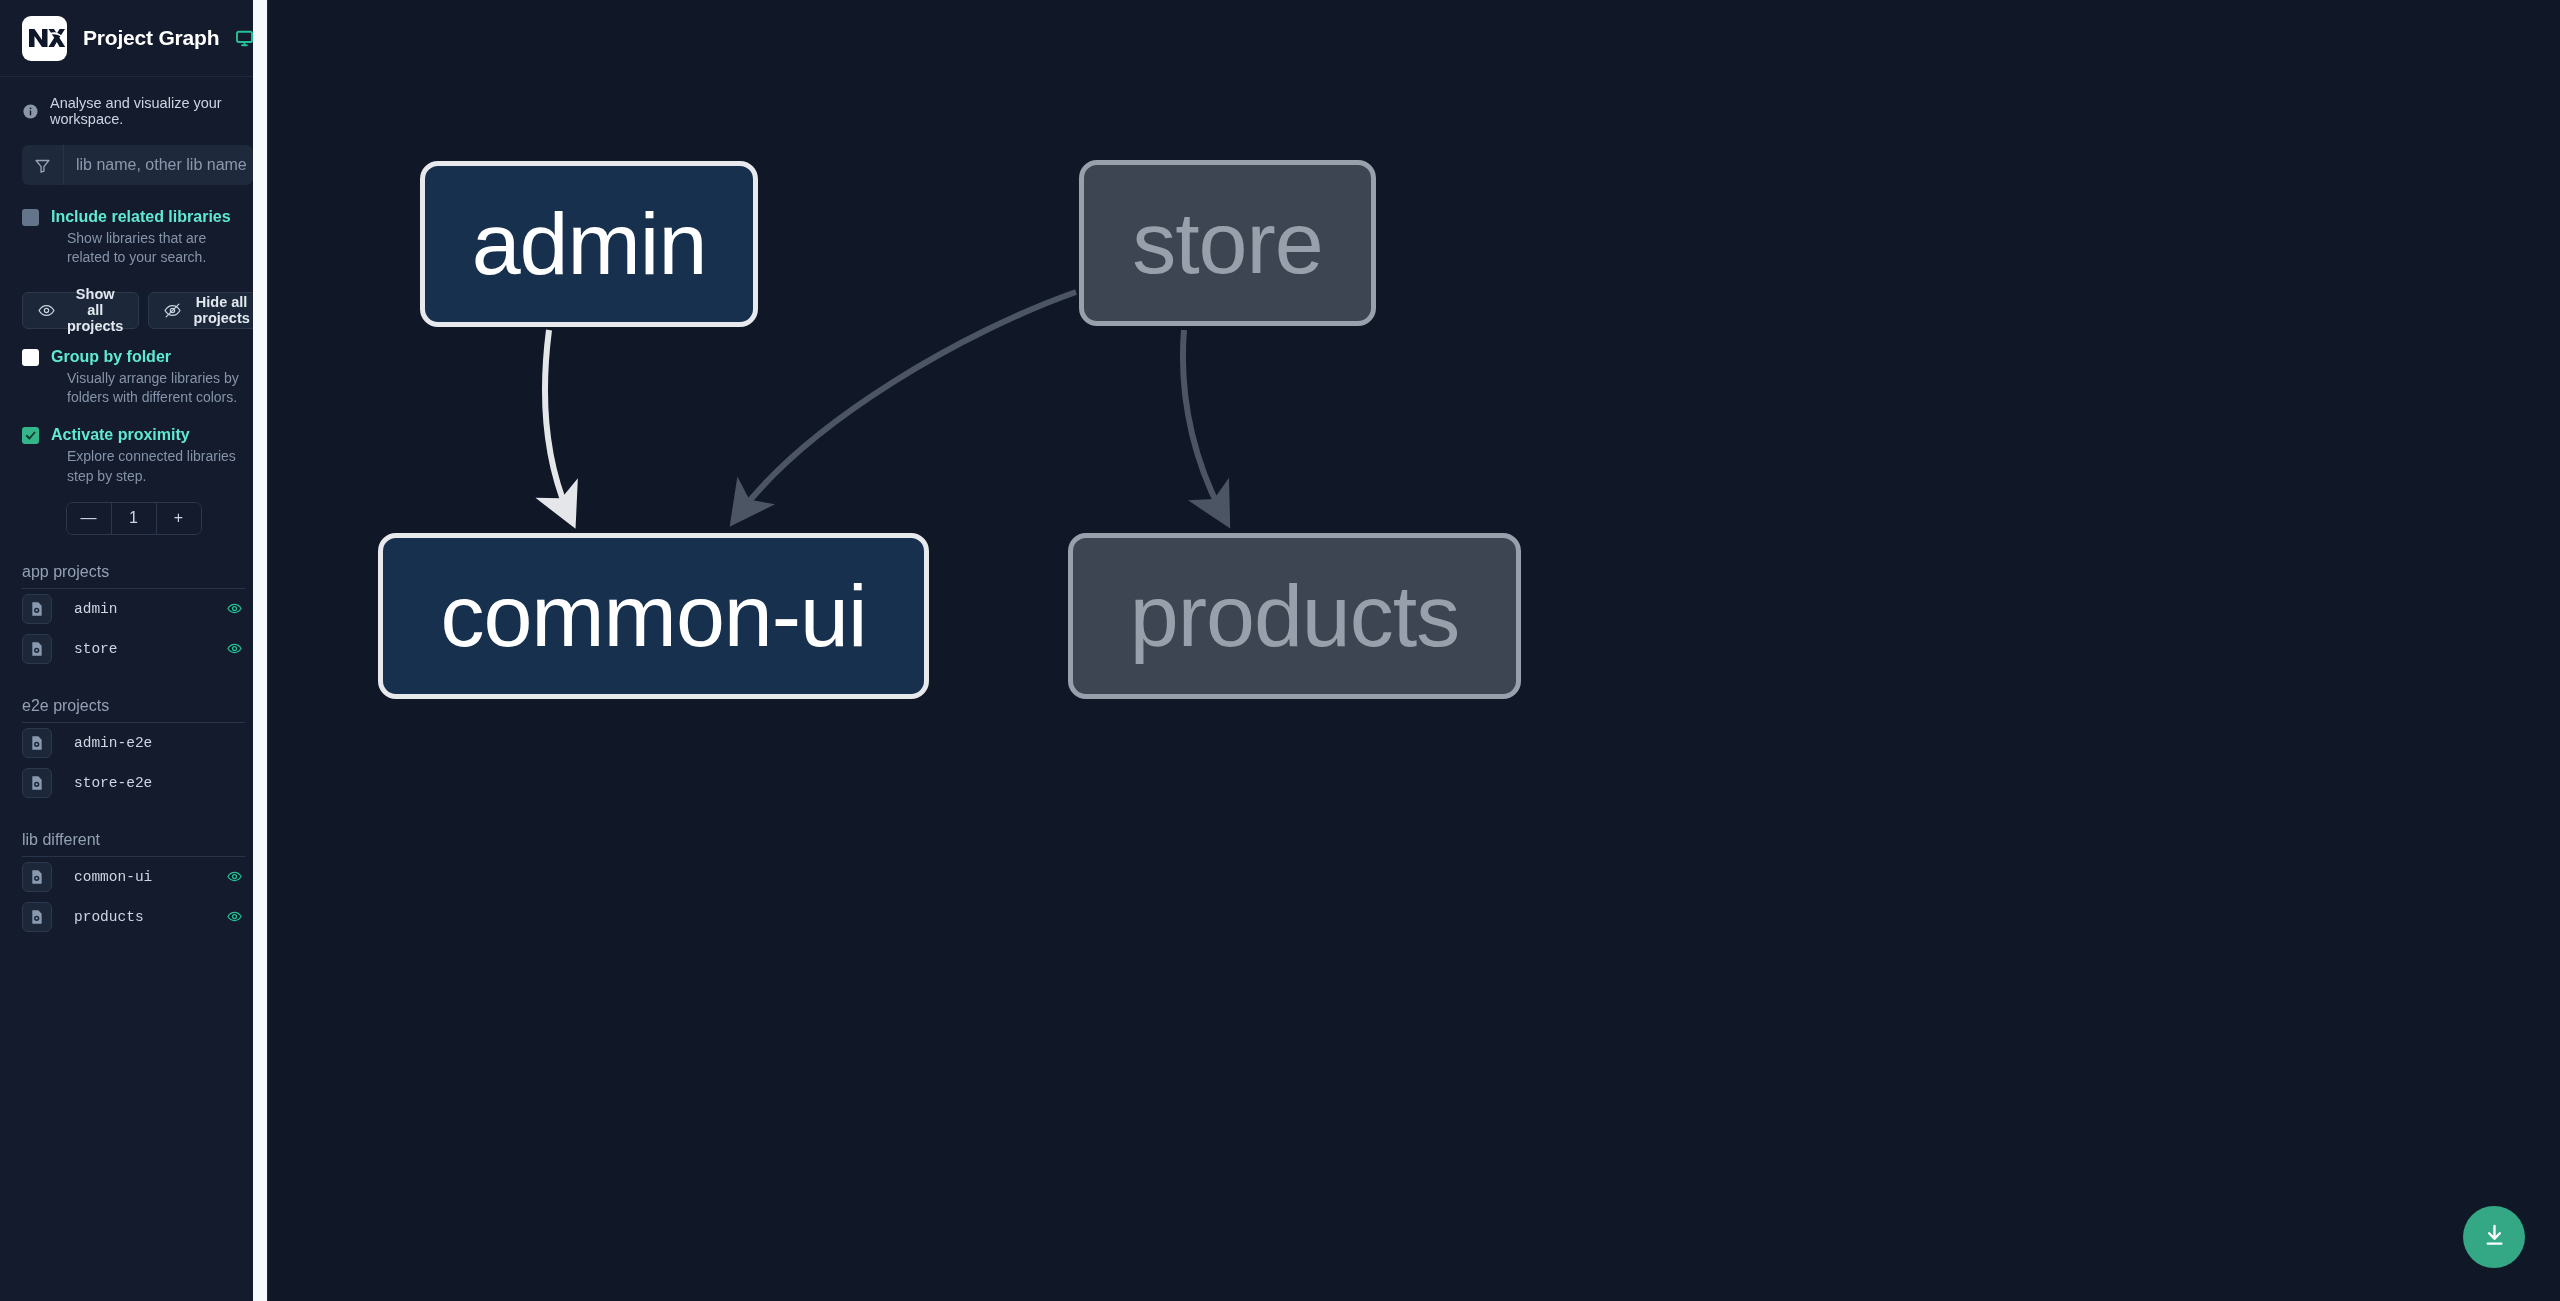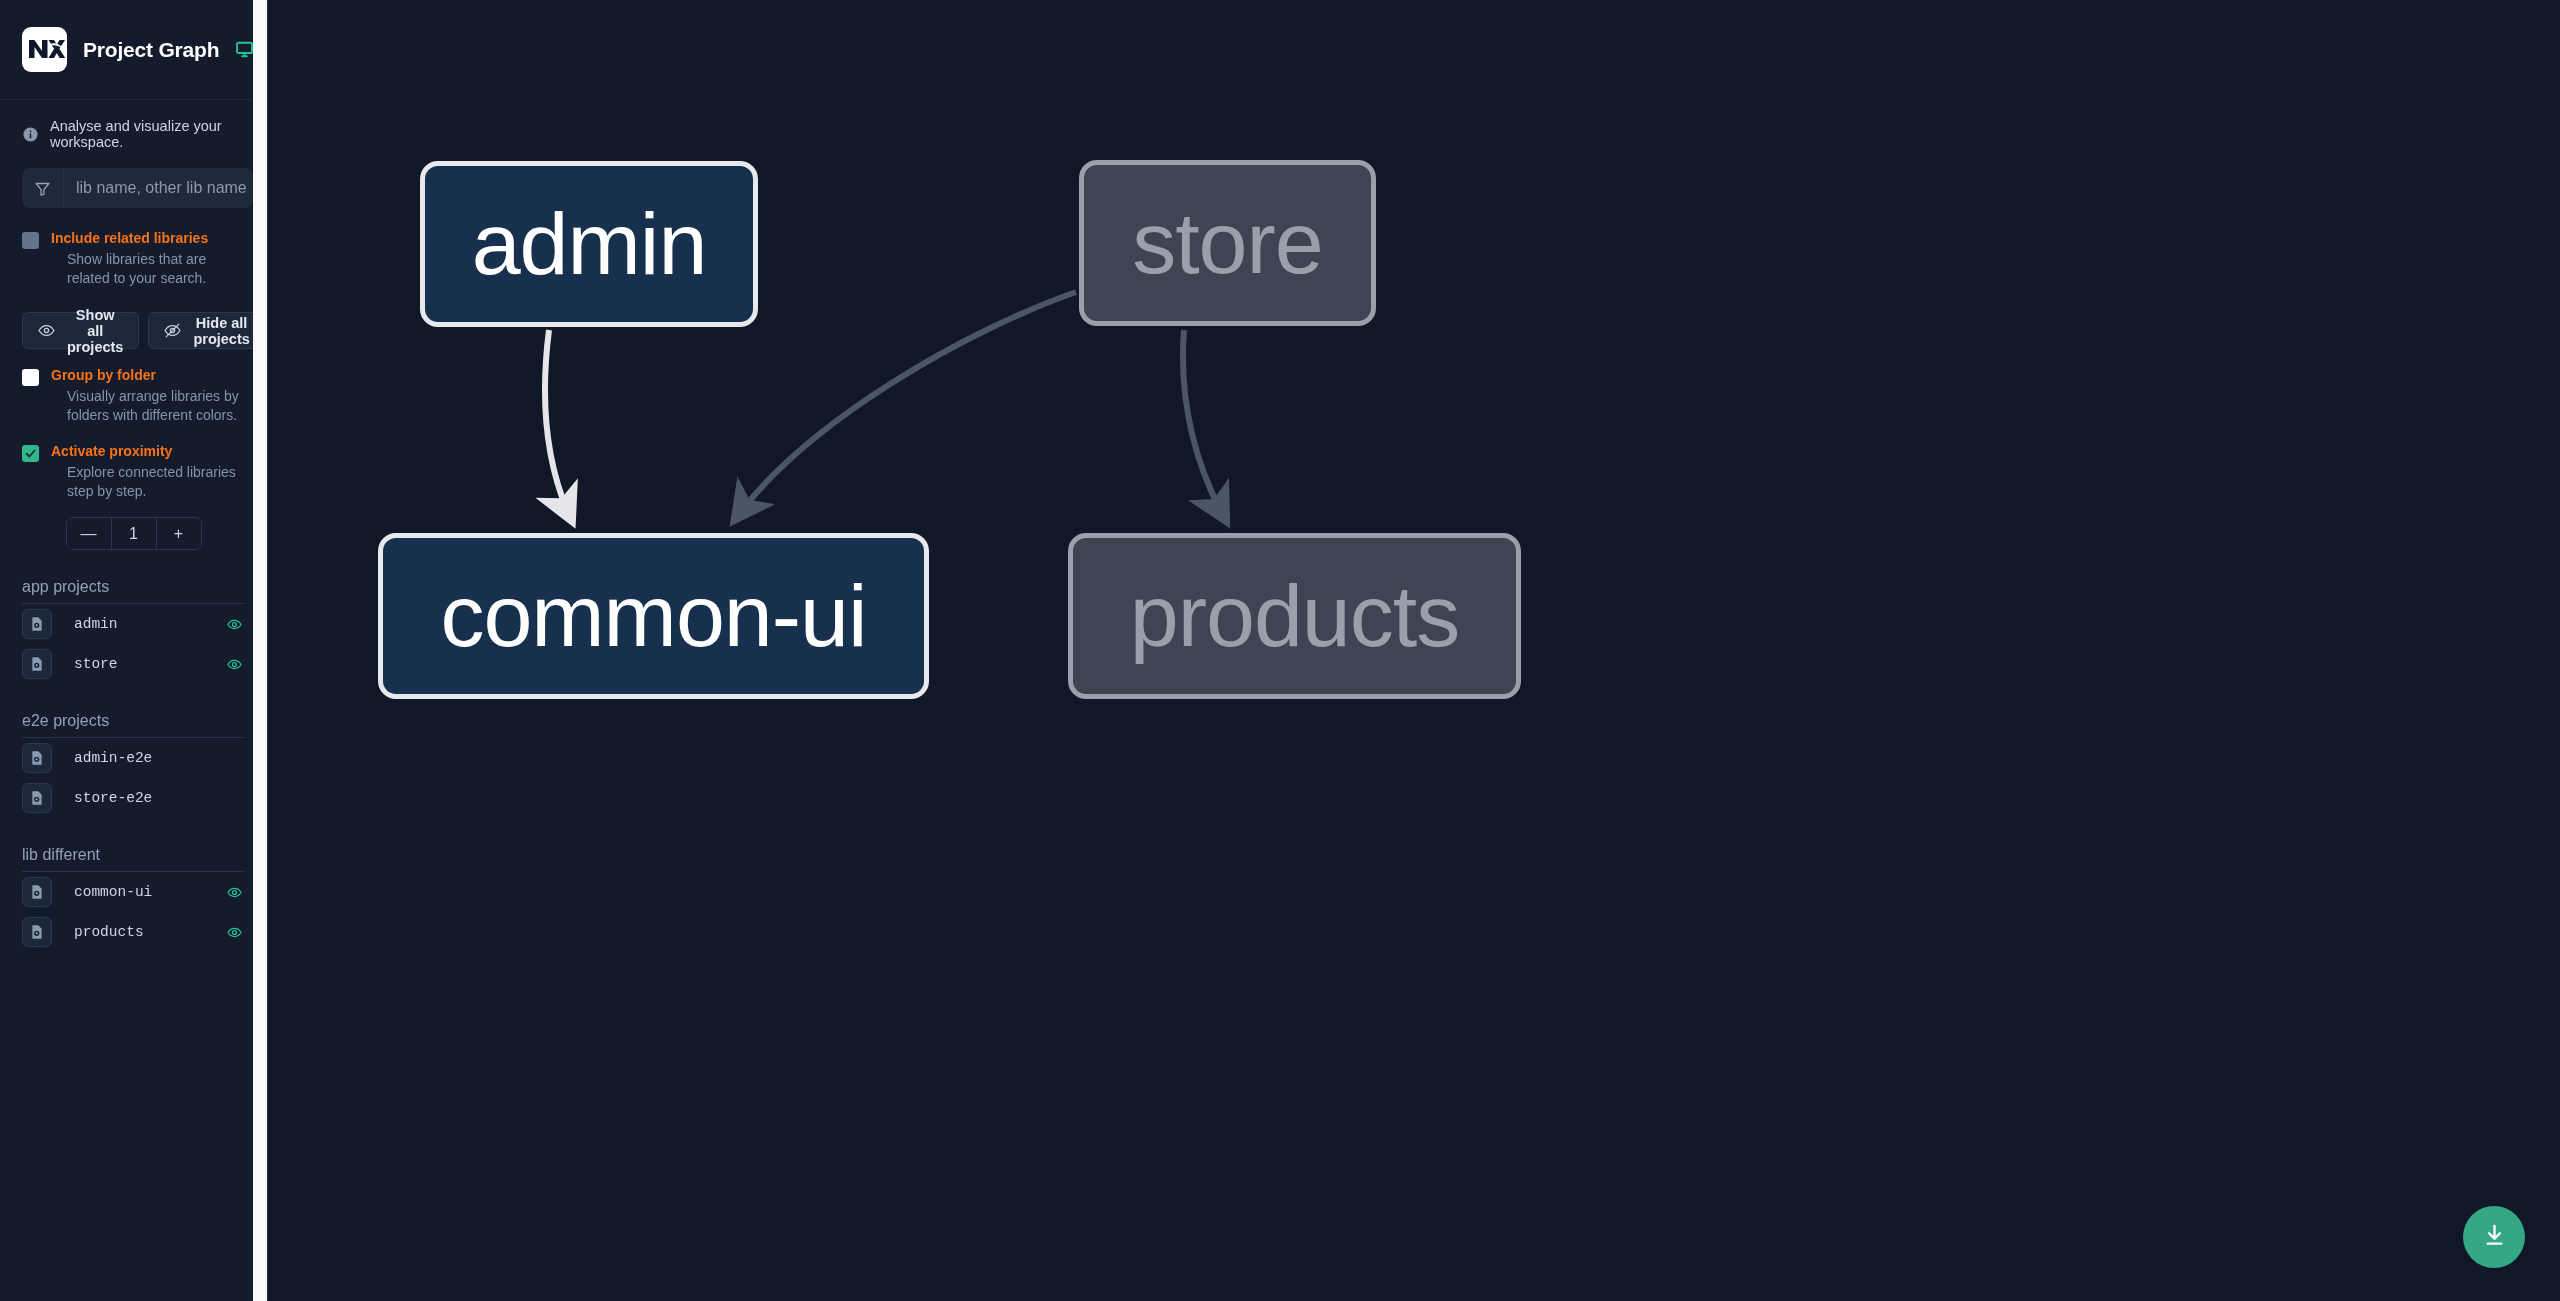--- a/index.html
+++ b/index.html
@@ -13,21 +13,21 @@
 
   
   .sidebar {
     position: relative;
     width: 268px; height: 1301px;
     background: #141b2c;
     flex: 0 0 268px;
     border-right: 1px solid #1f2937;
   }
   .sb-header {
-    height: 100px;
+    height: 77px;
     display: flex; align-items: center;
     padding: 0 22px;
     border-bottom: 1px solid #1f2937;
     gap: 16px;
   }
   .nx-logo {
     width: 45px; height: 45px;
     background: #ffffff;
     border-radius: 9px;
     position: relative;
@@ -90,21 +90,21 @@
     width: 17px; height: 17px; flex: 0 0 17px;
     border-radius: 3px; margin-top: 2px;
     display: flex; align-items: center; justify-content: center;
   }
   .cb.grey { background: #64748b; }
   .cb.white { background: #ffffff; }
   .cb.green { background: #34b68a; }
   .cb svg { display: block; }
   .opt-text { flex: 1; }
   .opt-title {
-    color: #f97316; font-size: 14px; font-weight: bold;
+    color: #5eead4; font-size: 16px; font-weight: bold;
     line-height: 1.25;
   }
   .opt-desc {
     color: #8594aa; font-size: 14px; line-height: 1.38; margin-top: 2px; margin-left: 16px;
   }
 
   .btn-wrap { padding: 24px 22px 0 22px; display: flex; flex-direction: row; gap: 9px; }
   .sb-btn {
     height: 37px;
     background: #1c2739;

